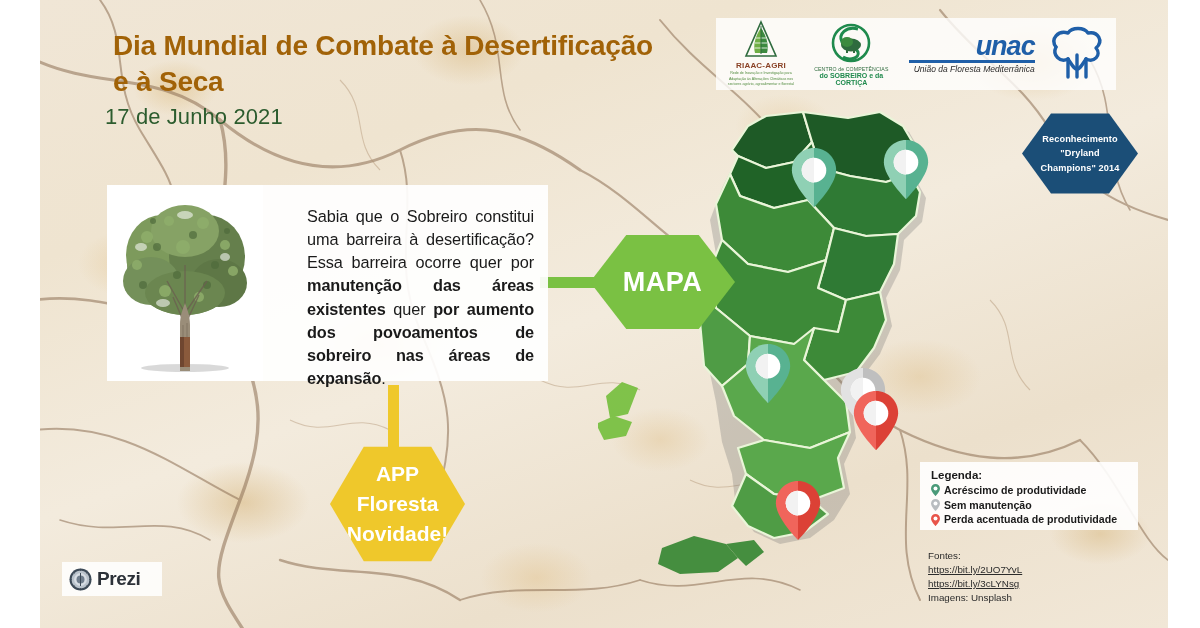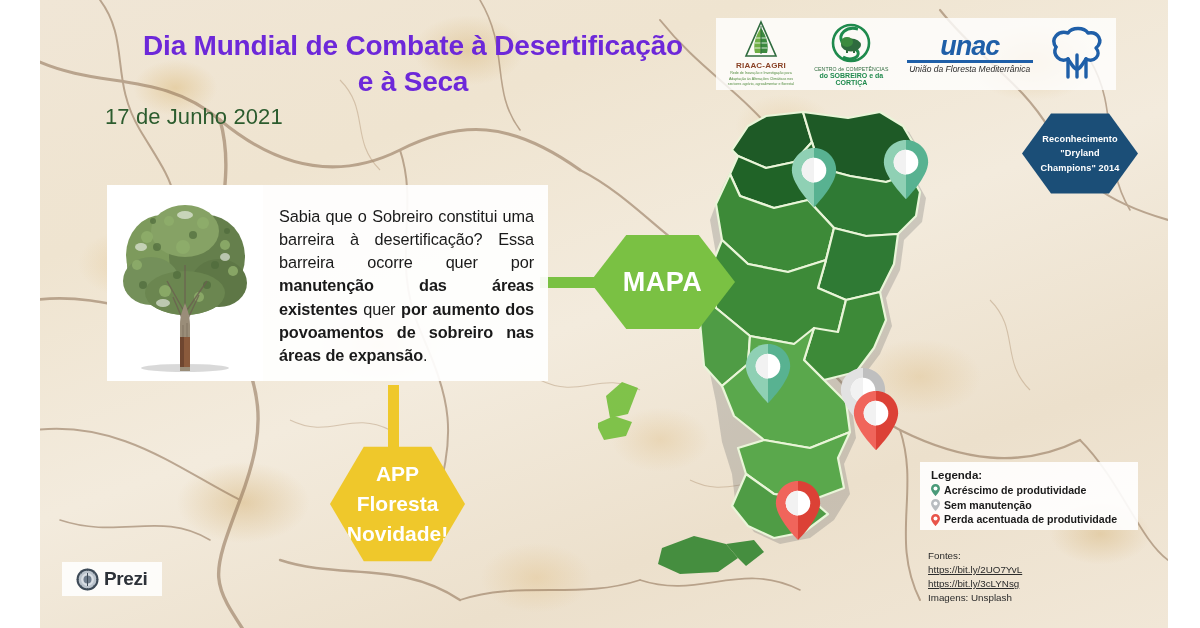--- a/index.html
+++ b/index.html
@@ -46,31 +46,31 @@
     display: flex; align-items: center; justify-content: space-between;
     padding: 2px 8px;
   }
   .logo { display: flex; flex-direction: column; align-items: center; justify-content: center; }
   .logo-riaac { width: 74px; }
   .logo-riaac .name { font-size: 8px; font-weight: bold; color: #8a4226; letter-spacing: .2px; margin-top: 1px; }
   .logo-riaac .sub { font-size: 3.6px; color: #4f8a3c; line-height: 1.5; text-align: center; margin-top: 1px; }
   .logo-ccsc { width: 92px; }
   .logo-ccsc .l1 { font-size: 5.2px; color: #2f6b3e; letter-spacing: .1px; text-align:center; }
   .logo-ccsc .l2 { font-size: 7px; color: #1f8a4d; font-weight: bold; text-align:center; }
-  .logo-unac { width: 130px; display: flex; flex-direction: column; align-items: center; }
+  .logo-unac { width: 130px; display: flex; flex-direction: column; align-items: flex-end; }
   .logo-unac .word { font-size: 27px; font-style: italic; font-weight: bold; color: #1f5fa8; line-height: .9; letter-spacing: -1px; }
   .logo-unac .rule { width: 126px; height: 3px; background: #1f5fa8; margin: 2px 0 1px; }
   .logo-unac .tag { font-size: 8.5px; font-style: italic; color: #2b2b2b; }
   .logo-tree { width: 66px; }
 
   
   .title {
     position: absolute; left: 113px; top: 28px; width: 600px;
-    font-size: 28px; font-weight: bold; color: #6d28d9;
-    line-height: 1.28; letter-spacing: -.2px; text-align: center;
+    font-size: 28px; font-weight: bold; color: #a16207;
+    line-height: 1.28; letter-spacing: -.2px;
   }
   .date {
     position: absolute; left: 105px; top: 104px;
     font-size: 22px; color: #2c5c2e; letter-spacing: .1px;
   }
 
   
   .conn-green {
     position: absolute; left: 540px; top: 277px;
     width: 96px; height: 11px; background: #7ac143;
@@ -91,21 +91,21 @@
 
   
   .callout {
     position: absolute; left: 263px; top: 185px;
     width: 285px; height: 196px;
     background: rgba(255,255,255,.92);
     padding: 20px 14px 10px 16px;
   }
   .callout p {
     font-size: 16.3px; color: #1a1a1a; line-height: 1.42;
-    text-align: justify; letter-spacing: -.1px;
+    text-align: justify; letter-spacing: -.1px; margin-left: 28px;
   }
   .callout b { font-weight: bold; }
 
   
   .hex {
     position: absolute;
     display: flex; flex-direction: column;
     align-items: center; justify-content: center;
     color: #ffffff; text-align: center;
     clip-path: polygon(25% 3%, 75% 3%, 100% 50%, 75% 97%, 25% 97%, 0% 50%);
@@ -151,21 +151,21 @@
     font-size: 9.8px; color: #2b2b2b; line-height: 1.44;
   }
   .sources a { color: #2b2b2b; text-decoration: underline; display: block; }
 
   
   .prezi {
     position: absolute; left: 62px; top: 562px;
     width: 100px; height: 34px;
     background: rgba(255,255,255,.86);
     display: flex; align-items: center; gap: 5px;
-    padding-left: 14px;
+    padding-left: 7px;
   }
   .prezi .word { font-size: 19px; font-weight: bold; color: #2c3138; letter-spacing: -.4px; }
 </style>
 </head>
 <body>
 
 <div id="poster">
 
   <div id="bg"></div>
   <svg id="cracks" viewBox="0 0 1128 628" preserveAspectRatio="none">

